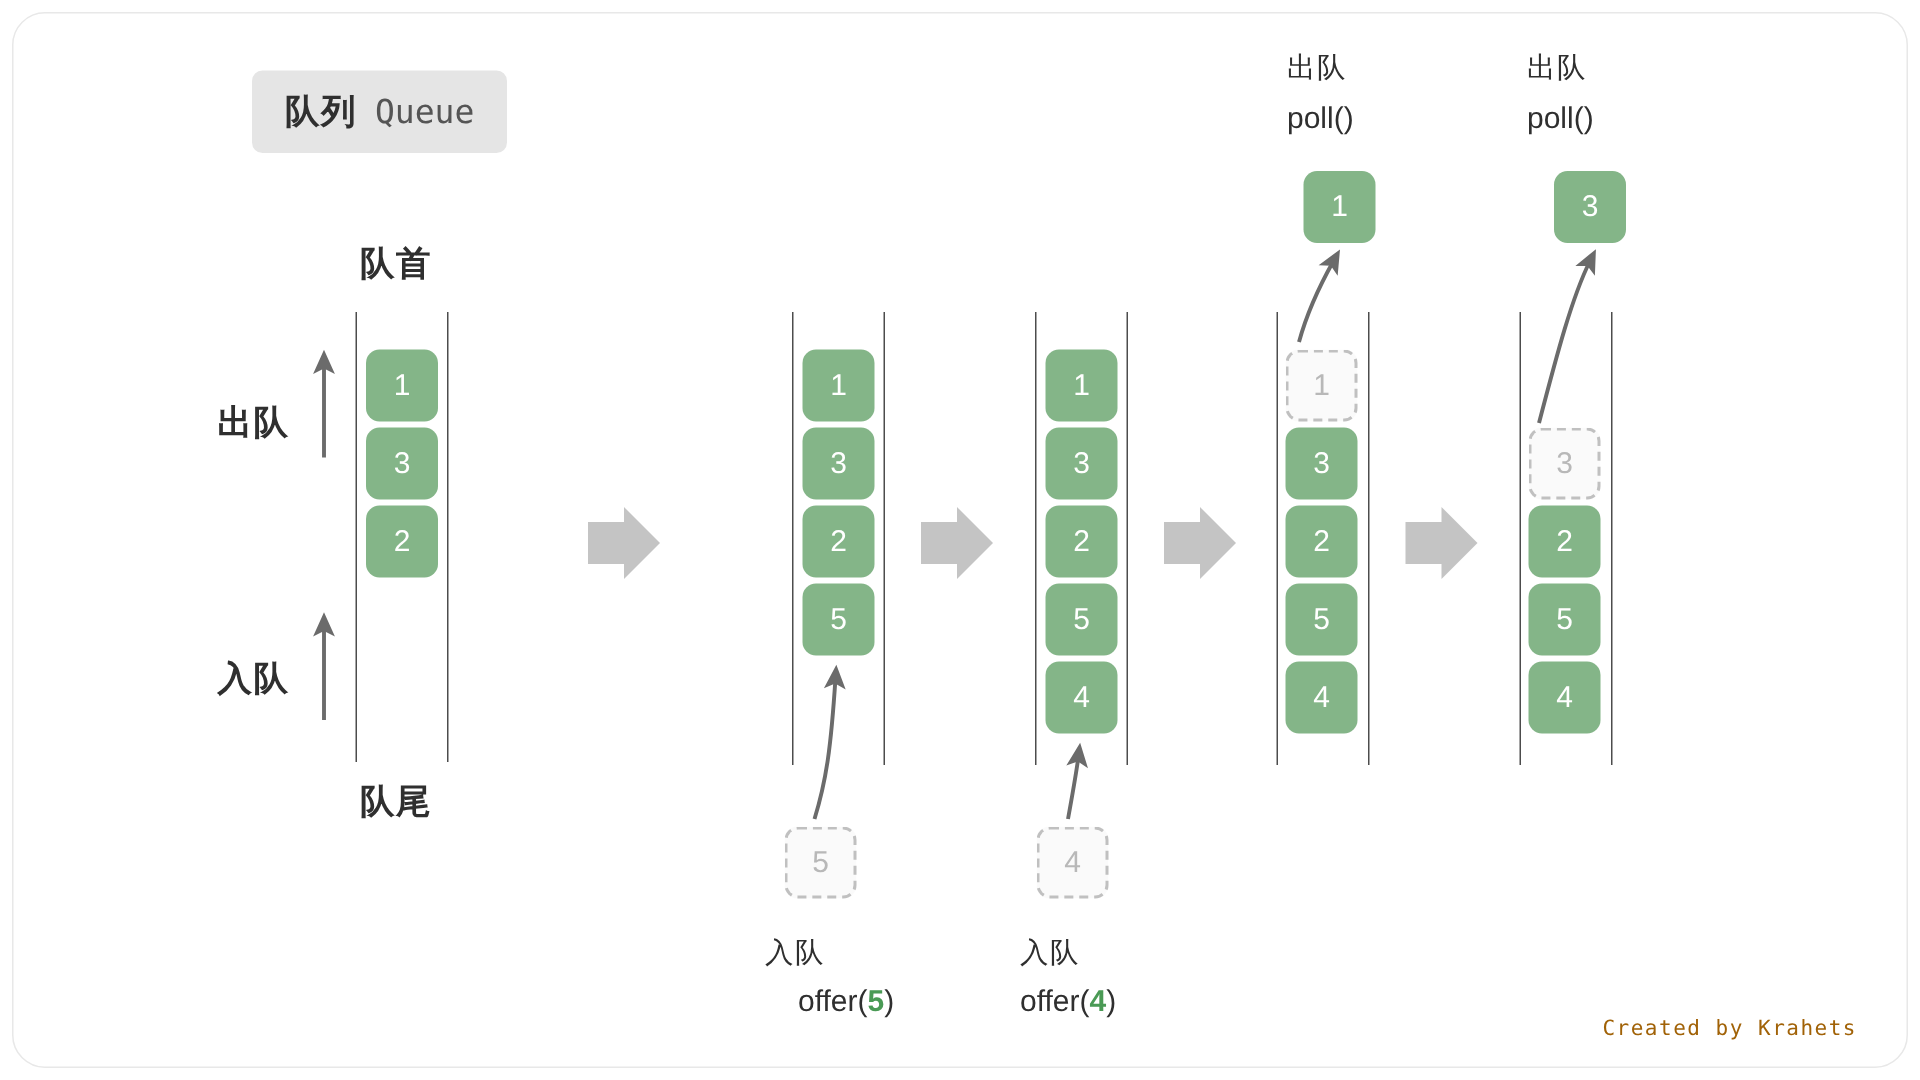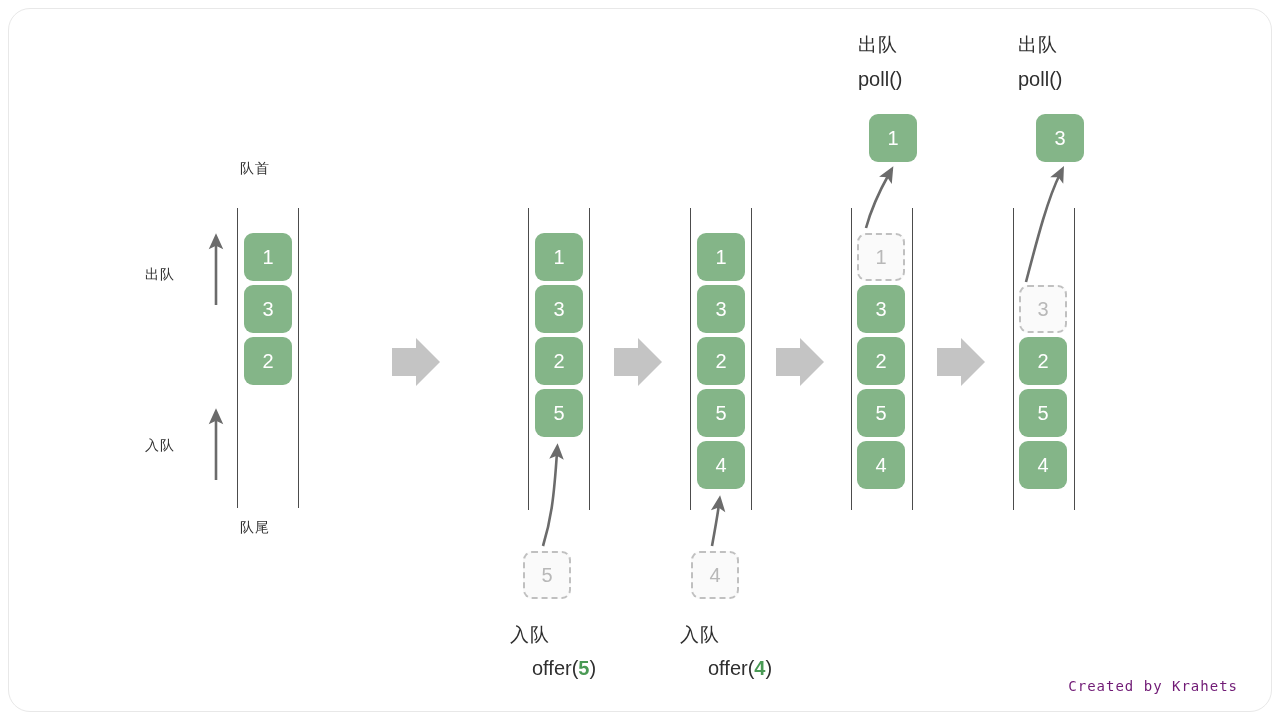--- a/index.html
+++ b/index.html
@@ -20,21 +20,21 @@
   .badge{
     position:absolute;left:168px;top:47px;
     padding:12px 22px;background:#e5e5e5;border-radius:7px;
     display:flex;align-items:baseline;gap:12px;white-space:nowrap;
   }
   .badge .cn{font-size:23px;font-weight:bold;color:#2f2f2f;letter-spacing:1px;}
   .badge .en{font-family:"DejaVu Sans Mono","Liberation Mono",monospace;font-size:22px;color:#555;}
 
   
   .lbl{position:absolute;color:#2f2f2f;white-space:nowrap;}
-  .lbl.bold{font-weight:normal;font-size:14px;letter-spacing:1px;text-align:right;}
+  .lbl.bold{font-weight:bold;font-size:23px;letter-spacing:1px;text-align:right;}
   .lbl.cap{font-size:19px;letter-spacing:1px;}
   .mono{font-family:Liberation Sans, sans-serif;font-size:20px;color:#2f2f2f;}
   .mono .num{color:#4a9a55;font-weight:bold;}
 
   
   .rail{position:absolute;width:1px;background:#4c4c4c;}
 
   
   .cell{
     position:absolute;width:48px;height:48px;border-radius:9px;
@@ -47,29 +47,33 @@
     border:2px dashed #c0c0c0;box-sizing:border-box;
   }
 
   
   svg.ov{position:absolute;left:0;top:0;width:1280px;height:720px;pointer-events:none;}
 
   
   .watermark{
     position:absolute;right:42px;bottom:26px;
     font-family:"DejaVu Sans Mono","Liberation Mono",monospace;
-    font-size:14px;color:#701a75;letter-spacing:1px;white-space:nowrap;
+    font-size:14px;color:#a16207;letter-spacing:1px;white-space:nowrap;
   }
 </style>
 </head>
 <body>
 
 <div id="stage">
   <div class="frame"></div>
 
+  <div class="badge">
+    <span class="cn">队列</span>
+    <span class="en">Queue</span>
+  </div>
 
   <div class="lbl bold" style="left:240px;top:160px;">队首</div>
   <div class="lbl bold" style="left:240px;top:519px;">队尾</div>
   <div class="lbl bold" style="left:145px;top:266px;">出队</div>
   <div class="lbl bold" style="left:145px;top:437px;">入队</div>
 
   <div class="rail" style="left:237px;top:208px;height:300px;"></div>
   <div class="rail" style="left:298px;top:208px;height:300px;"></div>
   <div class="cell" style="left:244px;top:233px;">1</div>
   <div class="cell" style="left:244px;top:285px;">3</div>
@@ -87,21 +91,21 @@
 
   <div class="rail" style="left:690px;top:208px;height:302px;"></div>
   <div class="rail" style="left:751px;top:208px;height:302px;"></div>
   <div class="cell" style="left:697px;top:233px;">1</div>
   <div class="cell" style="left:697px;top:285px;">3</div>
   <div class="cell" style="left:697px;top:337px;">2</div>
   <div class="cell" style="left:697px;top:389px;">5</div>
   <div class="cell" style="left:697px;top:441px;">4</div>
   <div class="cell ghost" style="left:691px;top:551px;">4</div>
   <div class="lbl cap" style="left:680px;top:622px;">入队</div>
-  <div class="mono" style="position:absolute;left:708px;top:657px;white-space:nowrap;"><span>offer(</span><span class="num">4</span><span>)</span></div>
+  <div class="mono" style="position:absolute;left:680px;top:657px;white-space:nowrap;"><span>offer(</span><span class="num">4</span><span>)</span></div>
 
   <div class="rail" style="left:851px;top:208px;height:302px;"></div>
   <div class="rail" style="left:912px;top:208px;height:302px;"></div>
   <div class="cell ghost" style="left:857px;top:233px;">1</div>
   <div class="cell" style="left:857px;top:285px;">3</div>
   <div class="cell" style="left:857px;top:337px;">2</div>
   <div class="cell" style="left:857px;top:389px;">5</div>
   <div class="cell" style="left:857px;top:441px;">4</div>
   <div class="lbl cap" style="left:858px;top:32px;">出队</div>
   <div class="mono" style="position:absolute;left:858px;top:68px;white-space:nowrap;">poll()</div>

